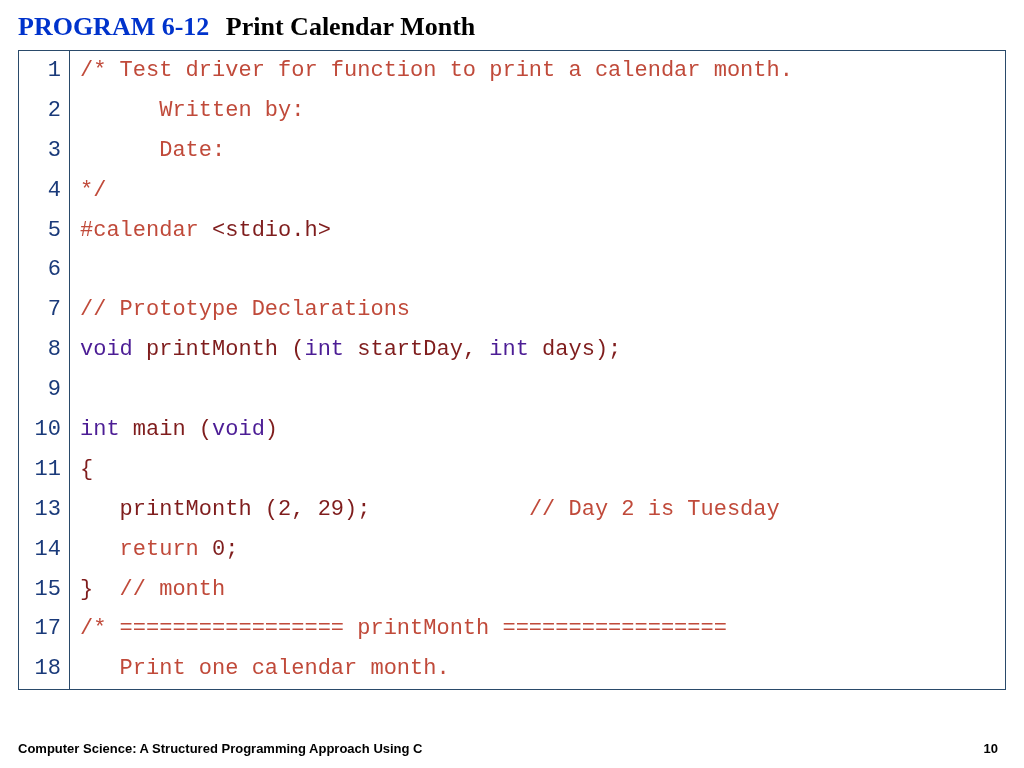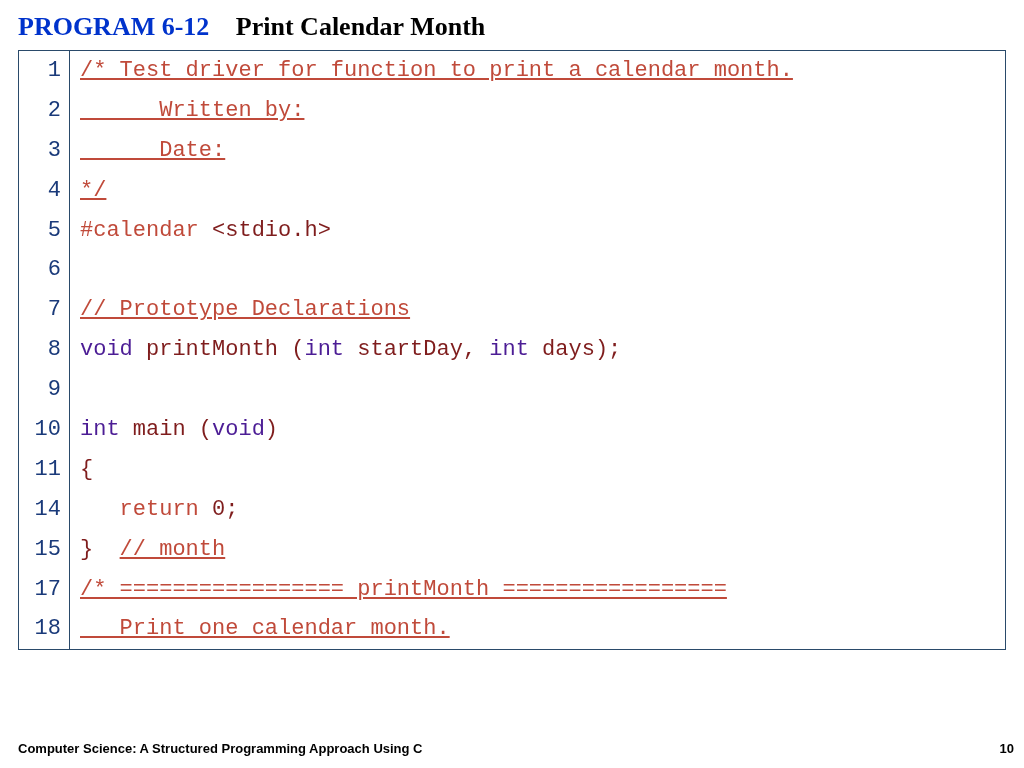--- a/index.html
+++ b/index.html
@@ -19,21 +19,21 @@
     font-size: 26px;
     font-weight: bold;
     margin: 4px 0 8px 0;
   }
   .title-prog {
     color: #0033cc;
   }
   .title-name {
     color: #000000;
     font-weight: bold;
-    margin-left: 20px;
+    margin-left: 10px;
   }
   .code-table {
     border: 1px solid #2a4a6a;
     border-collapse: collapse;
     width: 100%;
     font-family: "Courier New", monospace;
     font-size: 22px;
     line-height: 1.45;
   }
   .code-table td {
@@ -43,29 +43,29 @@
     border-right: 1px solid #2a4a6a;
     text-align: right;
     padding: 4px 8px 4px 4px;
     width: 38px;
     color: #1a3a7a;
   }
   .code-cell {
     padding: 4px 10px 4px 10px;
     white-space: pre;
   }
-  .comment { color: #c04a3a; text-decoration: underline; }
+  .comment { color: #c04a3a; }
   .keyword { color: #c04a3a; }
   .type    { color: #4c1d95; }
   .text    { color: #7f1d1d; }
   .footer {
     position: absolute;
     bottom: 12px;
     left: 18px;
-    right: 10px;
+    right: 26px;
     display: flex;
     justify-content: space-between;
     font-family: Arial, sans-serif;
     font-size: 13px;
     font-weight: bold;
     color: #000;
   }
 </style>
 </head>
 <body>
@@ -116,20 +116,24 @@
         </tr>
         <tr>
           <td class="ln-cell">10</td>
           <td class="code-cell"><span class="type">int</span><span class="text"> main (</span><span class="type">void</span><span class="text">)</span></td>
         </tr>
         <tr>
           <td class="ln-cell">11</td>
           <td class="code-cell"><span class="text">{</span></td>
         </tr>
         <tr>
+          <td class="ln-cell">13</td>
+          <td class="code-cell"><span class="text">   printMonth (2, 29);            </span><span class="comment">// Day 2 is Tuesday</span></td>
+        </tr>
+        <tr>
           <td class="ln-cell">14</td>
           <td class="code-cell"><span class="text">   </span><span class="keyword">return</span><span class="text"> 0;</span></td>
         </tr>
         <tr>
           <td class="ln-cell">15</td>
           <td class="code-cell"><span class="text">}  </span><span class="comment">// month</span></td>
         </tr>
         <tr>
           <td class="ln-cell">17</td>
           <td class="code-cell"><span class="comment">/* ================= printMonth =================</span></td>

